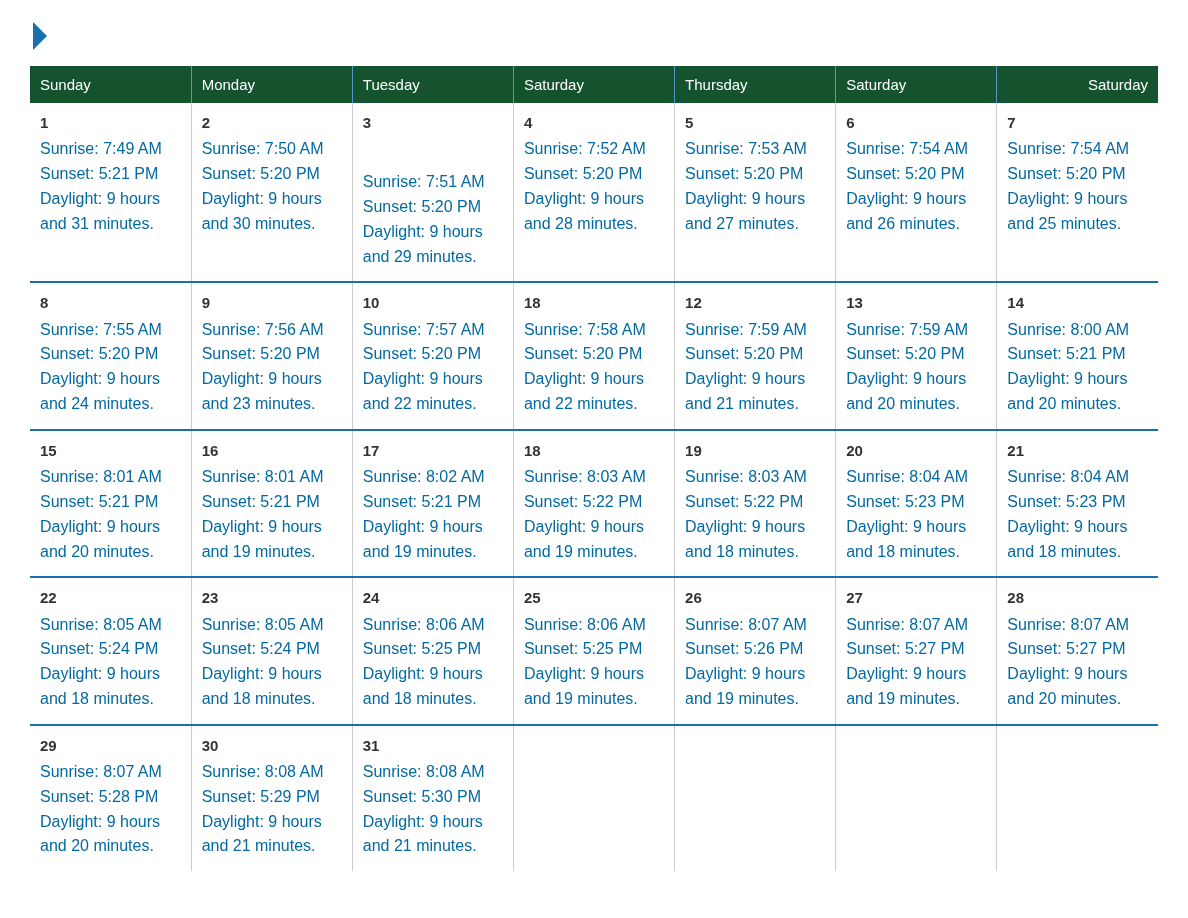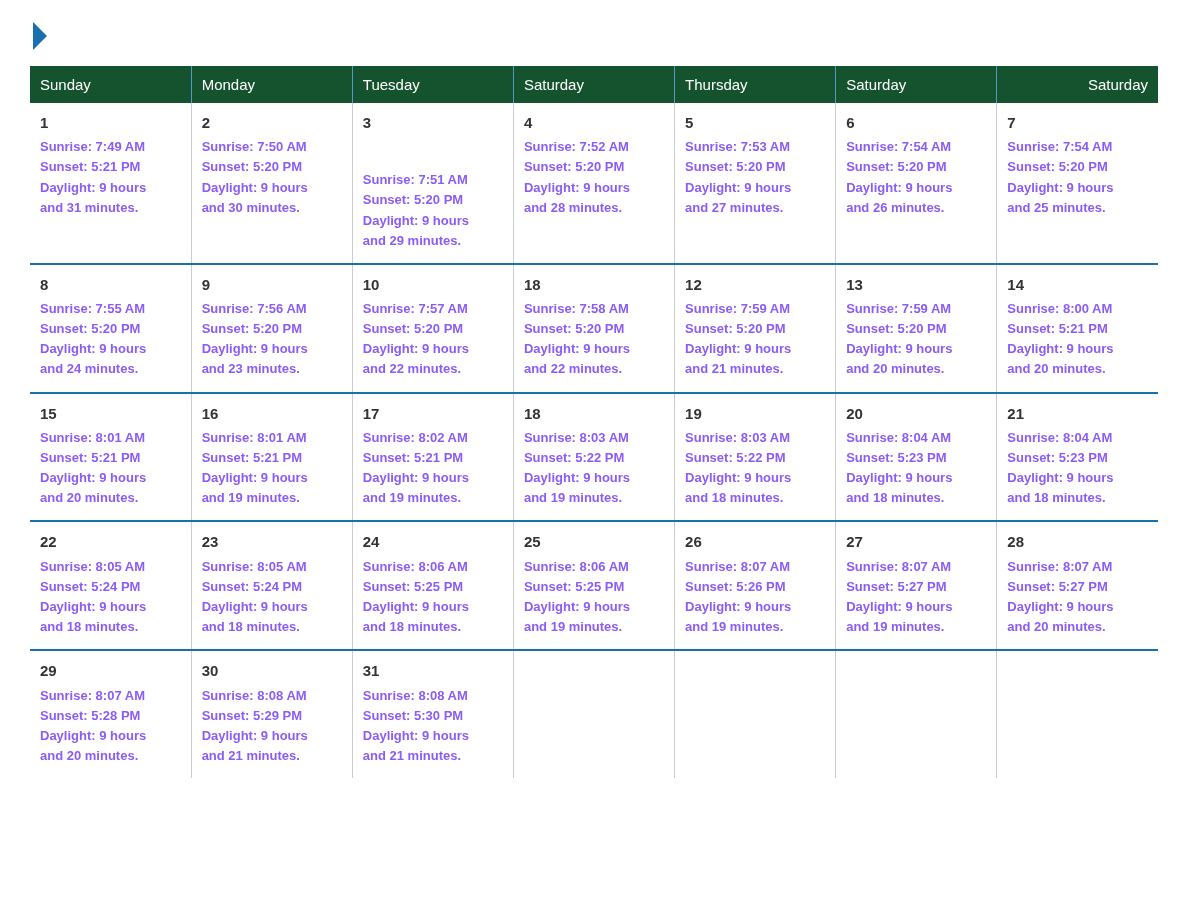--- a/index.html
+++ b/index.html
@@ -86,23 +86,22 @@
       line-height: 1.55;
     }
     tbody tr td:last-child { border-right: none; }
     .day-num {
       font-size: 15px;
       font-weight: bold;
       margin-bottom: 3px;
       display: block;
     }
     .day-info {
-      font-size: 13px;
-      color: #8b5cf6;
-      font-weight: bold;
+      font-size: 16px;
+      color: #0369a1;
     }
     tbody tr:last-child td {
       border-bottom: none;
     }
   </style>
 </head>
 <body>
 
 <div class="header">
   <div class="logo">

